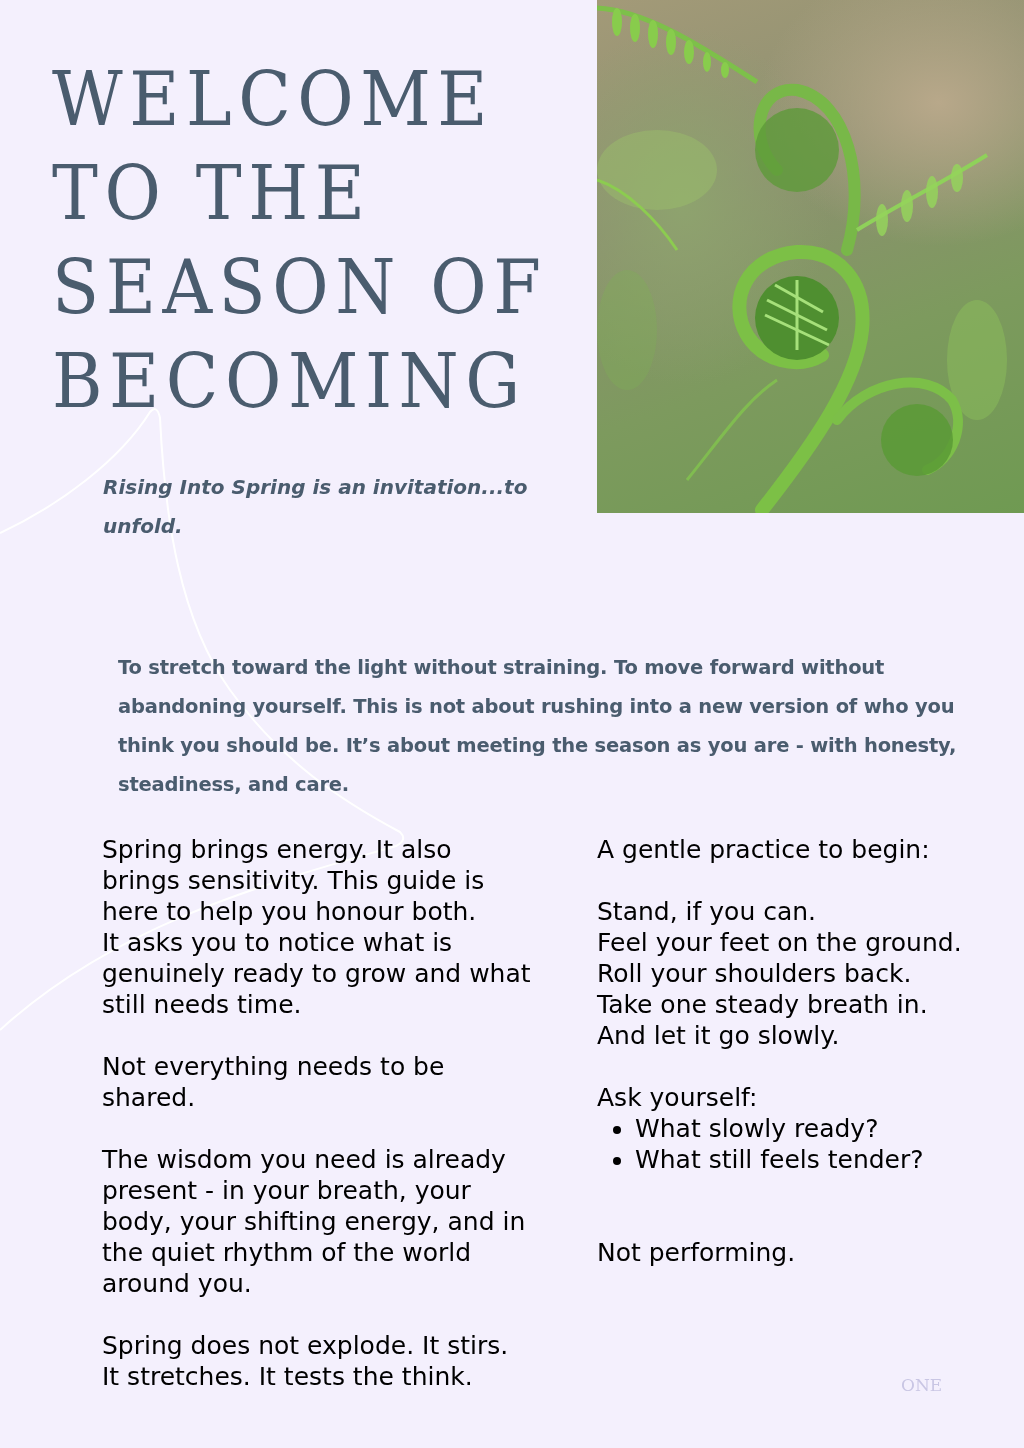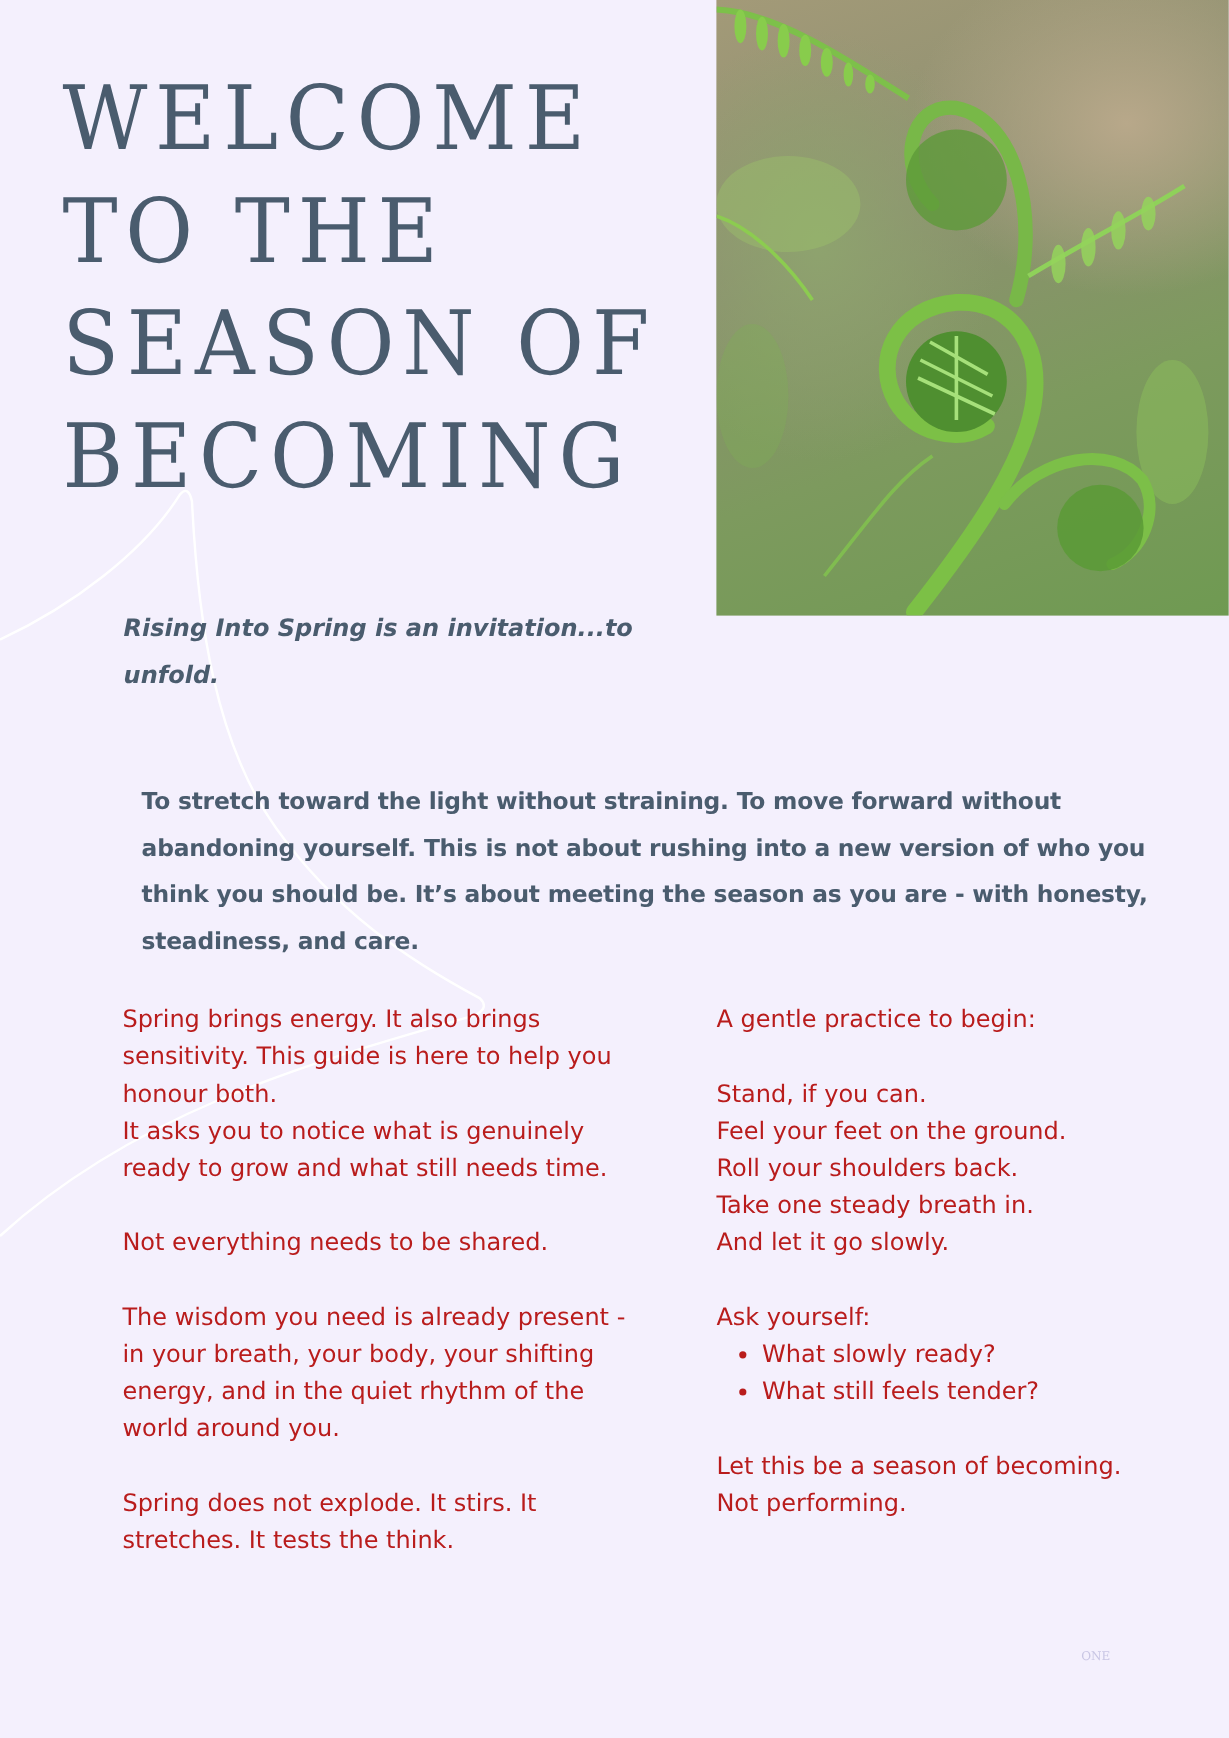--- a/index.html
+++ b/index.html
@@ -48,21 +48,21 @@
       overflow: hidden;
       z-index: 1;
       background:
         radial-gradient(ellipse 60% 40% at 80% 20%, #b8a88a 0%, rgba(184,168,138,0) 70%),
         radial-gradient(ellipse 50% 50% at 20% 40%, #8ea36e 0%, rgba(142,163,110,0) 70%),
         linear-gradient(160deg, #a39a78 0%, #8d9070 35%, #7d9a5e 65%, #6f9a52 100%);
     }
     .tagline {
       position: absolute;
       left: 103px;
-      top: 504px;
+      top: 468px;
       width: 440px;
       margin: 0;
       font-family: "DejaVu Sans", sans-serif;
       font-style: italic;
       font-weight: bold;
       font-size: 20px;
       line-height: 39px;
       color: #4a5c6e;
       z-index: 1;
     }
@@ -77,42 +77,42 @@
       font-size: 19.5px;
       line-height: 39px;
       color: #4a5c6e;
       z-index: 1;
       letter-spacing: -0.2px;
     }
     .col {
       position: absolute;
       top: 834px;
       font-family: "DejaVu Sans", sans-serif;
-      font-size: 20px;
+      font-size: 25px;
       line-height: 31px;
-      color: #b91c1c;
+      color: #000000;
       z-index: 1;
     }
     .col-left { left: 102px; width: 430px; }
     .col-right { left: 597px; width: 380px; }
     .col p { margin: 0; }
     .col .gap { height: 31px; }
     .col b { font-weight: normal; }
     .col ul {
       margin: 0;
       padding-left: 38px;
       list-style: disc;
     }
     .col ul li { padding-left: 0; }
     .page-label {
       position: absolute;
       left: 901px;
       top: 1375px;
       font-family: "DejaVu Serif", serif;
-      font-size: 10px;
+      font-size: 17px;
       color: #c9c6e4;
       letter-spacing: 0px;
       z-index: 1;
     }
   </style>
 </head>
 <body>
 
 <svg class="deco-line" viewBox="0 0 1024 1448" xmlns="http://www.w3.org/2000/svg">
   <path d="M 0 533 C 60 505, 120 460, 150 412 Q 157 404, 160 418 C 165 520, 180 620, 230 690 C 280 760, 340 800, 400 832 Q 408 840, 396 846 C 280 880, 120 920, 0 1030" fill="none" stroke="#ffffff" stroke-width="2"></path>
@@ -202,18 +202,18 @@
     <span>And let it go slowly.</span>
   </p>
   <div class="gap"></div>
   <p>Ask yourself:</p>
   <ul>
     <li>What slowly ready?</li>
     <li>What still feels tender?</li>
   </ul>
   <div class="gap"></div>
   <p>
-    <span>Let this be a season of becoming.</span><br>
+    <br>
     <span>Not performing.</span>
   </p>
 </div>
 
 <div class="page-label">ONE</div>
 
 </body></html>

